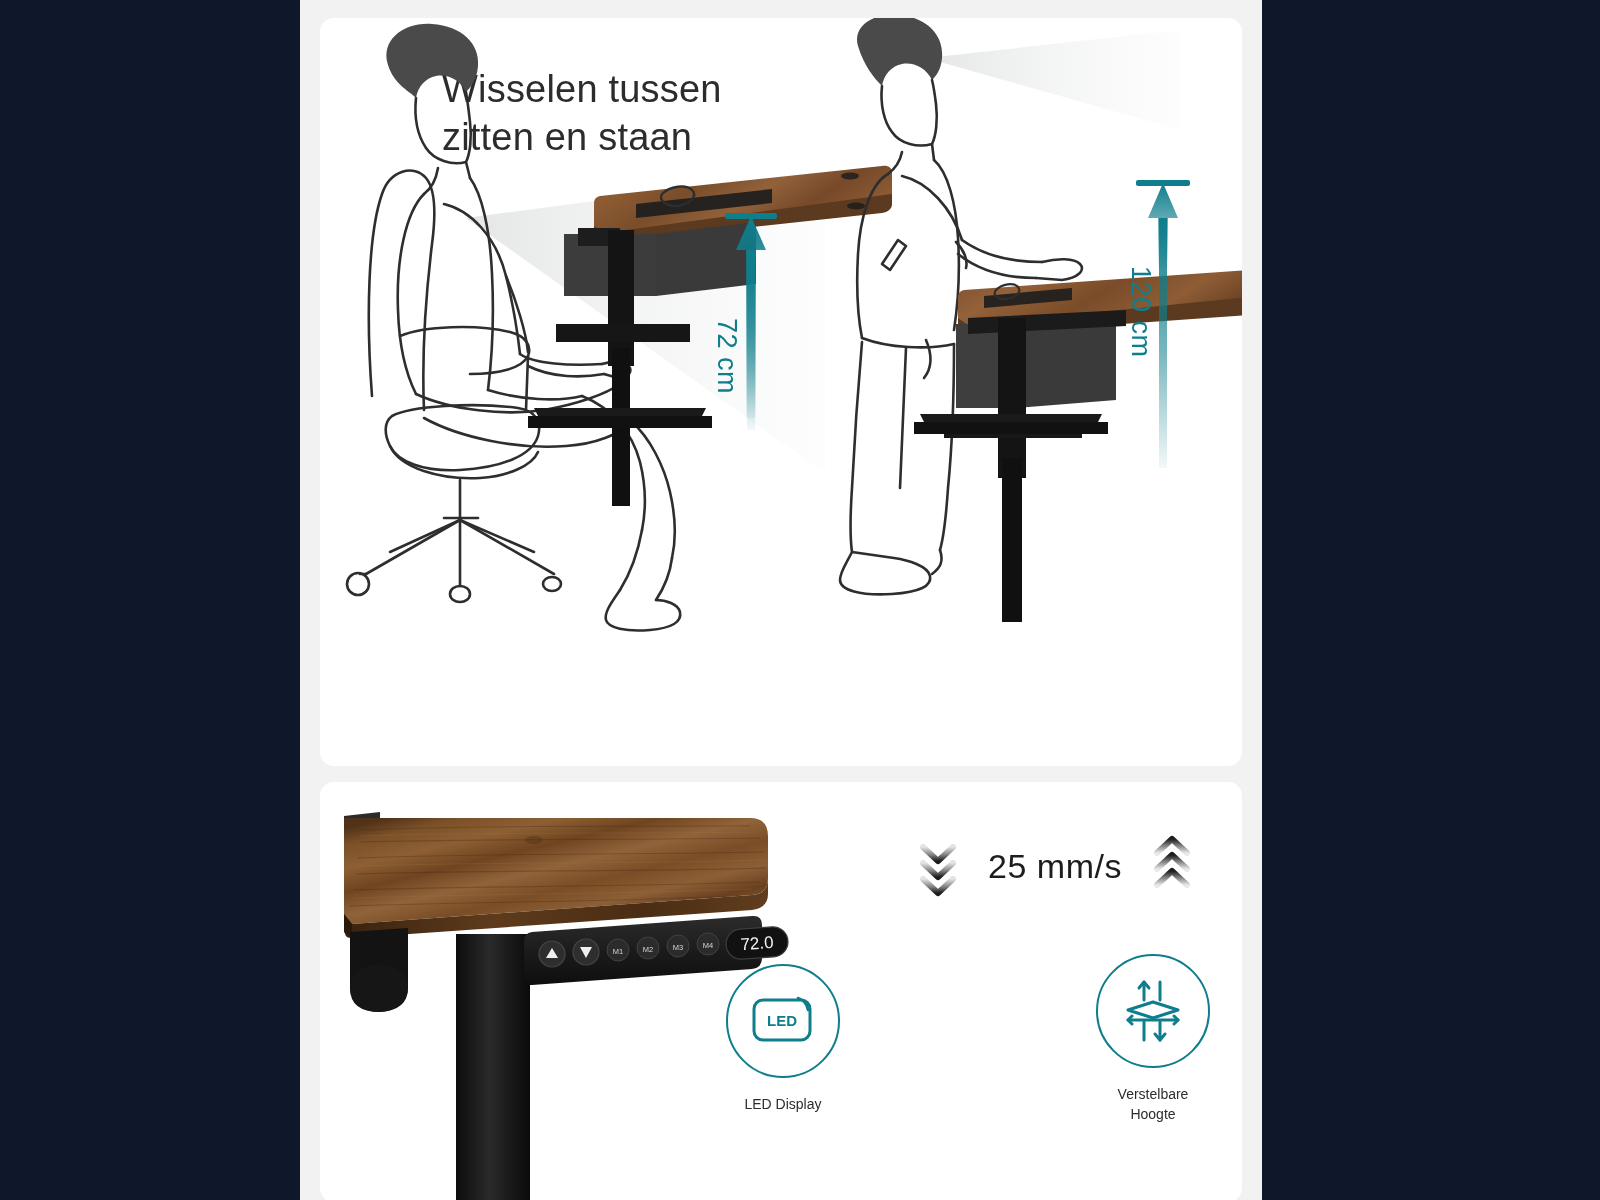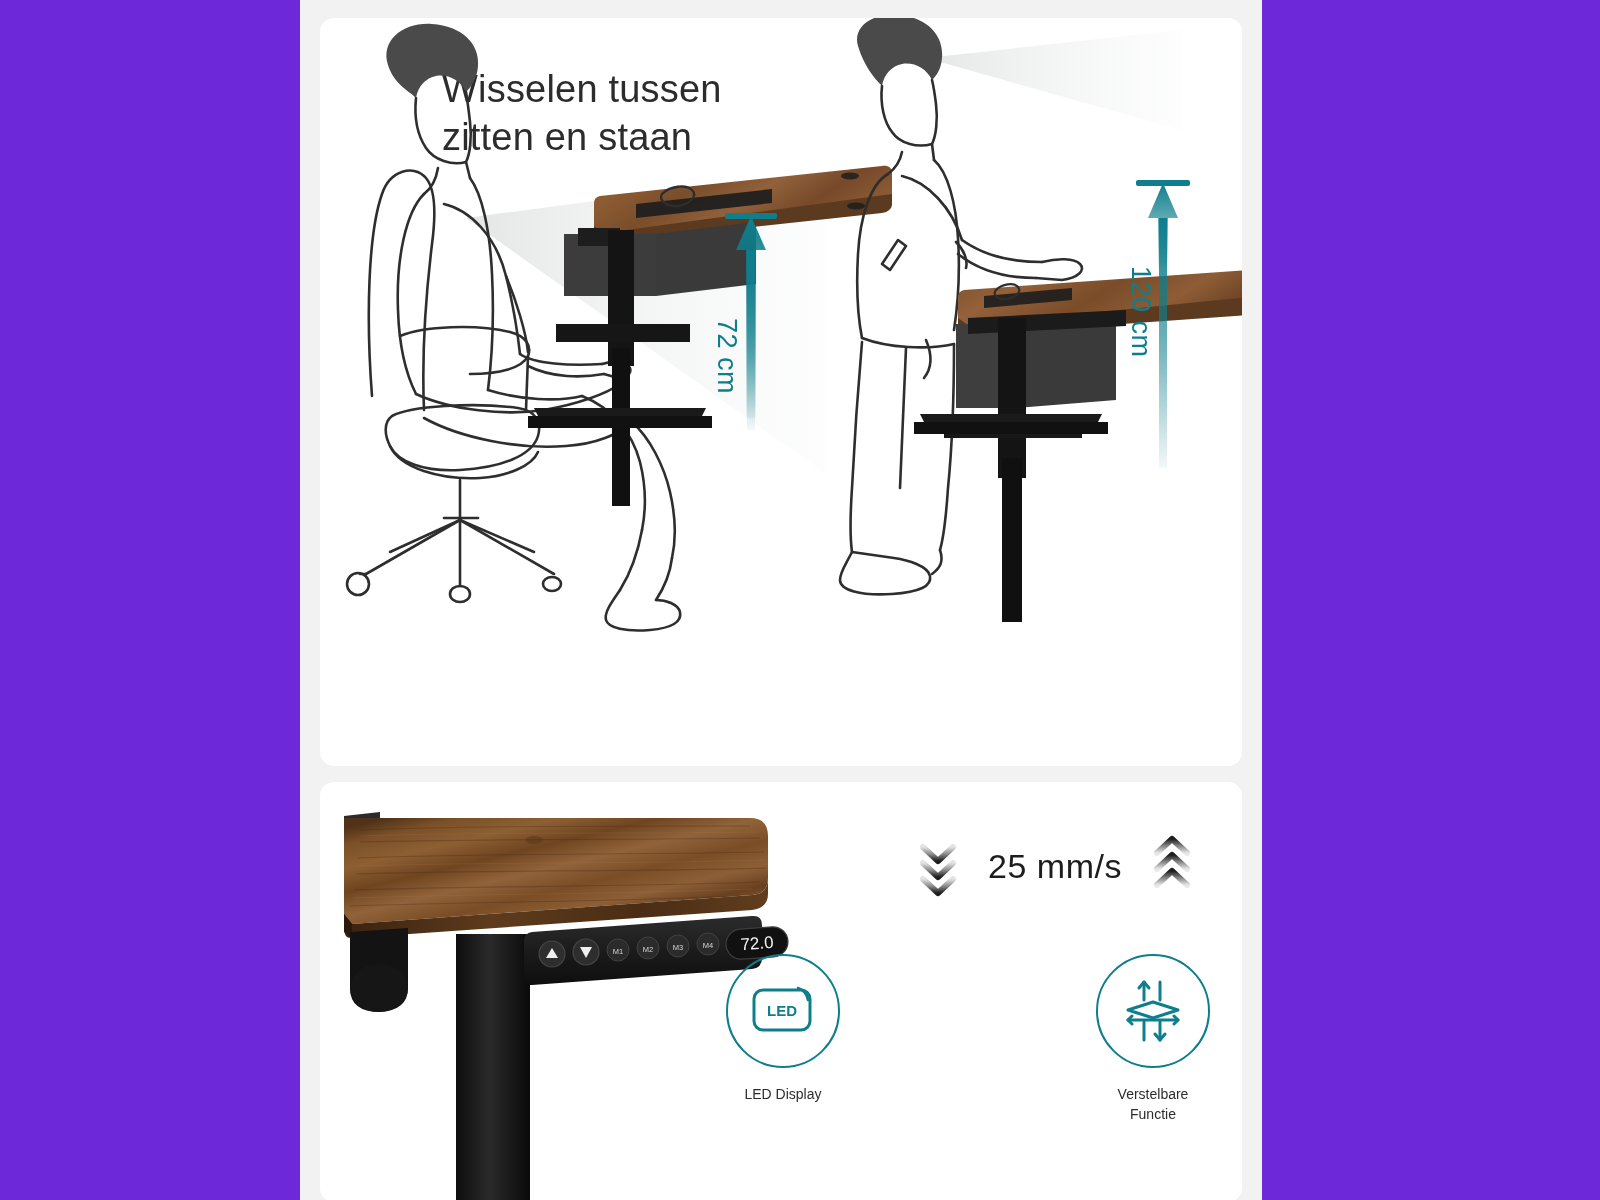--- a/index.html
+++ b/index.html
@@ -5,21 +5,21 @@
   * { box-sizing: border-box; margin: 0; padding: 0; }
   html, body {
     width: 1600px; height: 1200px;
     background: #ffffff;
     font-family: "Liberation Sans", sans-serif;
     overflow: hidden;
   }
   #stage {
     position: relative;
     width: 1600px; height: 1200px;
-    background: #6d28d9;
+    background: #0f172a;
   }
   
   .gutter {
     position: absolute;
     left: 300px; top: 0; width: 962px; height: 1200px;
     background: #f2f2f2;
   }
   .card {
     position: absolute;
     background: #ffffff;
@@ -52,21 +52,21 @@
   }
   .speed-value {
     font-size: 34px; color: #1d1d1d; font-weight: 400; letter-spacing: .5px;
     white-space: nowrap;
   }
 
   .features {
     position: absolute;
     left: 388px; top: 172px;
     width: 520px;
-    display: flex; justify-content: space-between;
+    display: flex; justify-content: space-between; align-items: center;
   }
   .feature { width: 150px; display: flex; flex-direction: column; align-items: center; }
   .feature-circle {
     width: 114px; height: 114px; border-radius: 50%;
     border: 2.4px solid #0f7e8c;
     display: flex; align-items: center; justify-content: center;
   }
   .feature-label {
     margin-top: 16px;
     font-size: 14px; line-height: 1.45; color: #2c2c2c;
@@ -459,20 +459,20 @@
               <path d="M40 44 L40 62"></path>
               <path d="M35 56 L40 62 L45 56"></path>
               <path d="M8 32 L33 24 L58 32 L33 40 Z"></path>
               <path d="M8 42 L58 42"></path>
               <path d="M12 38 L8 42 L12 46"></path>
               <path d="M54 38 L58 42 L54 46"></path>
             </g>
           </svg>
         </div>
         <div class="feature-label">Verstelbare
-Functie</div>
+Hoogte</div>
       </div>
 
 
     </div>
   </div>
 
 </div>
 
 </body></html>

